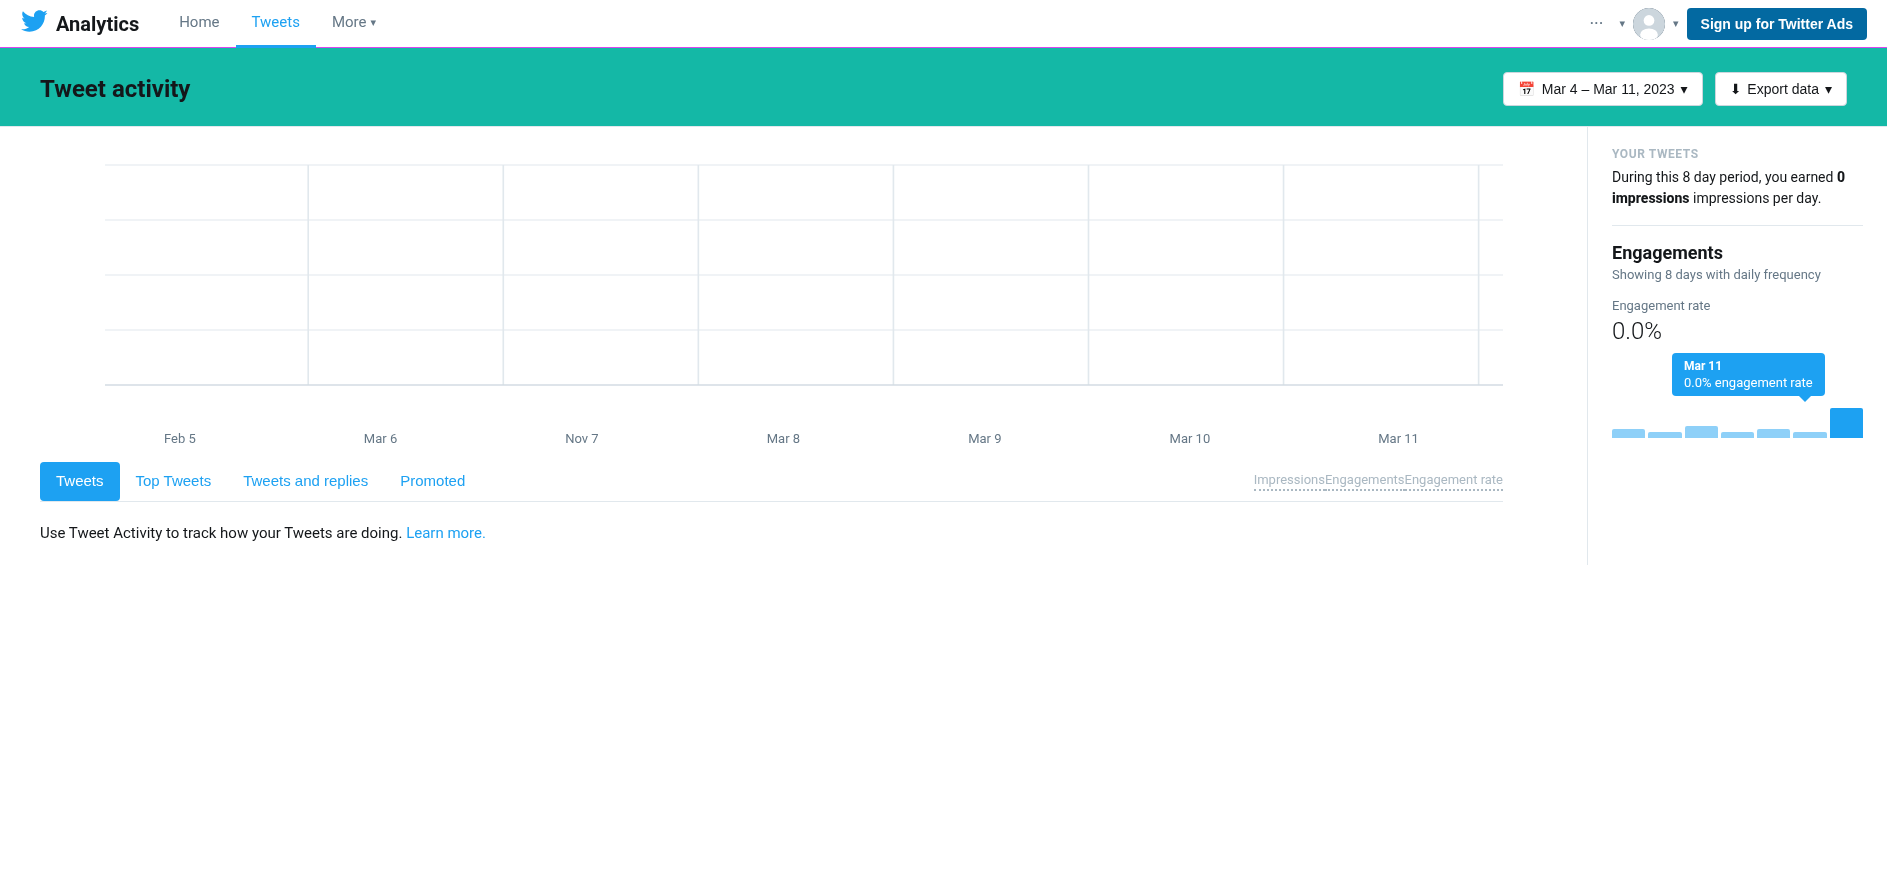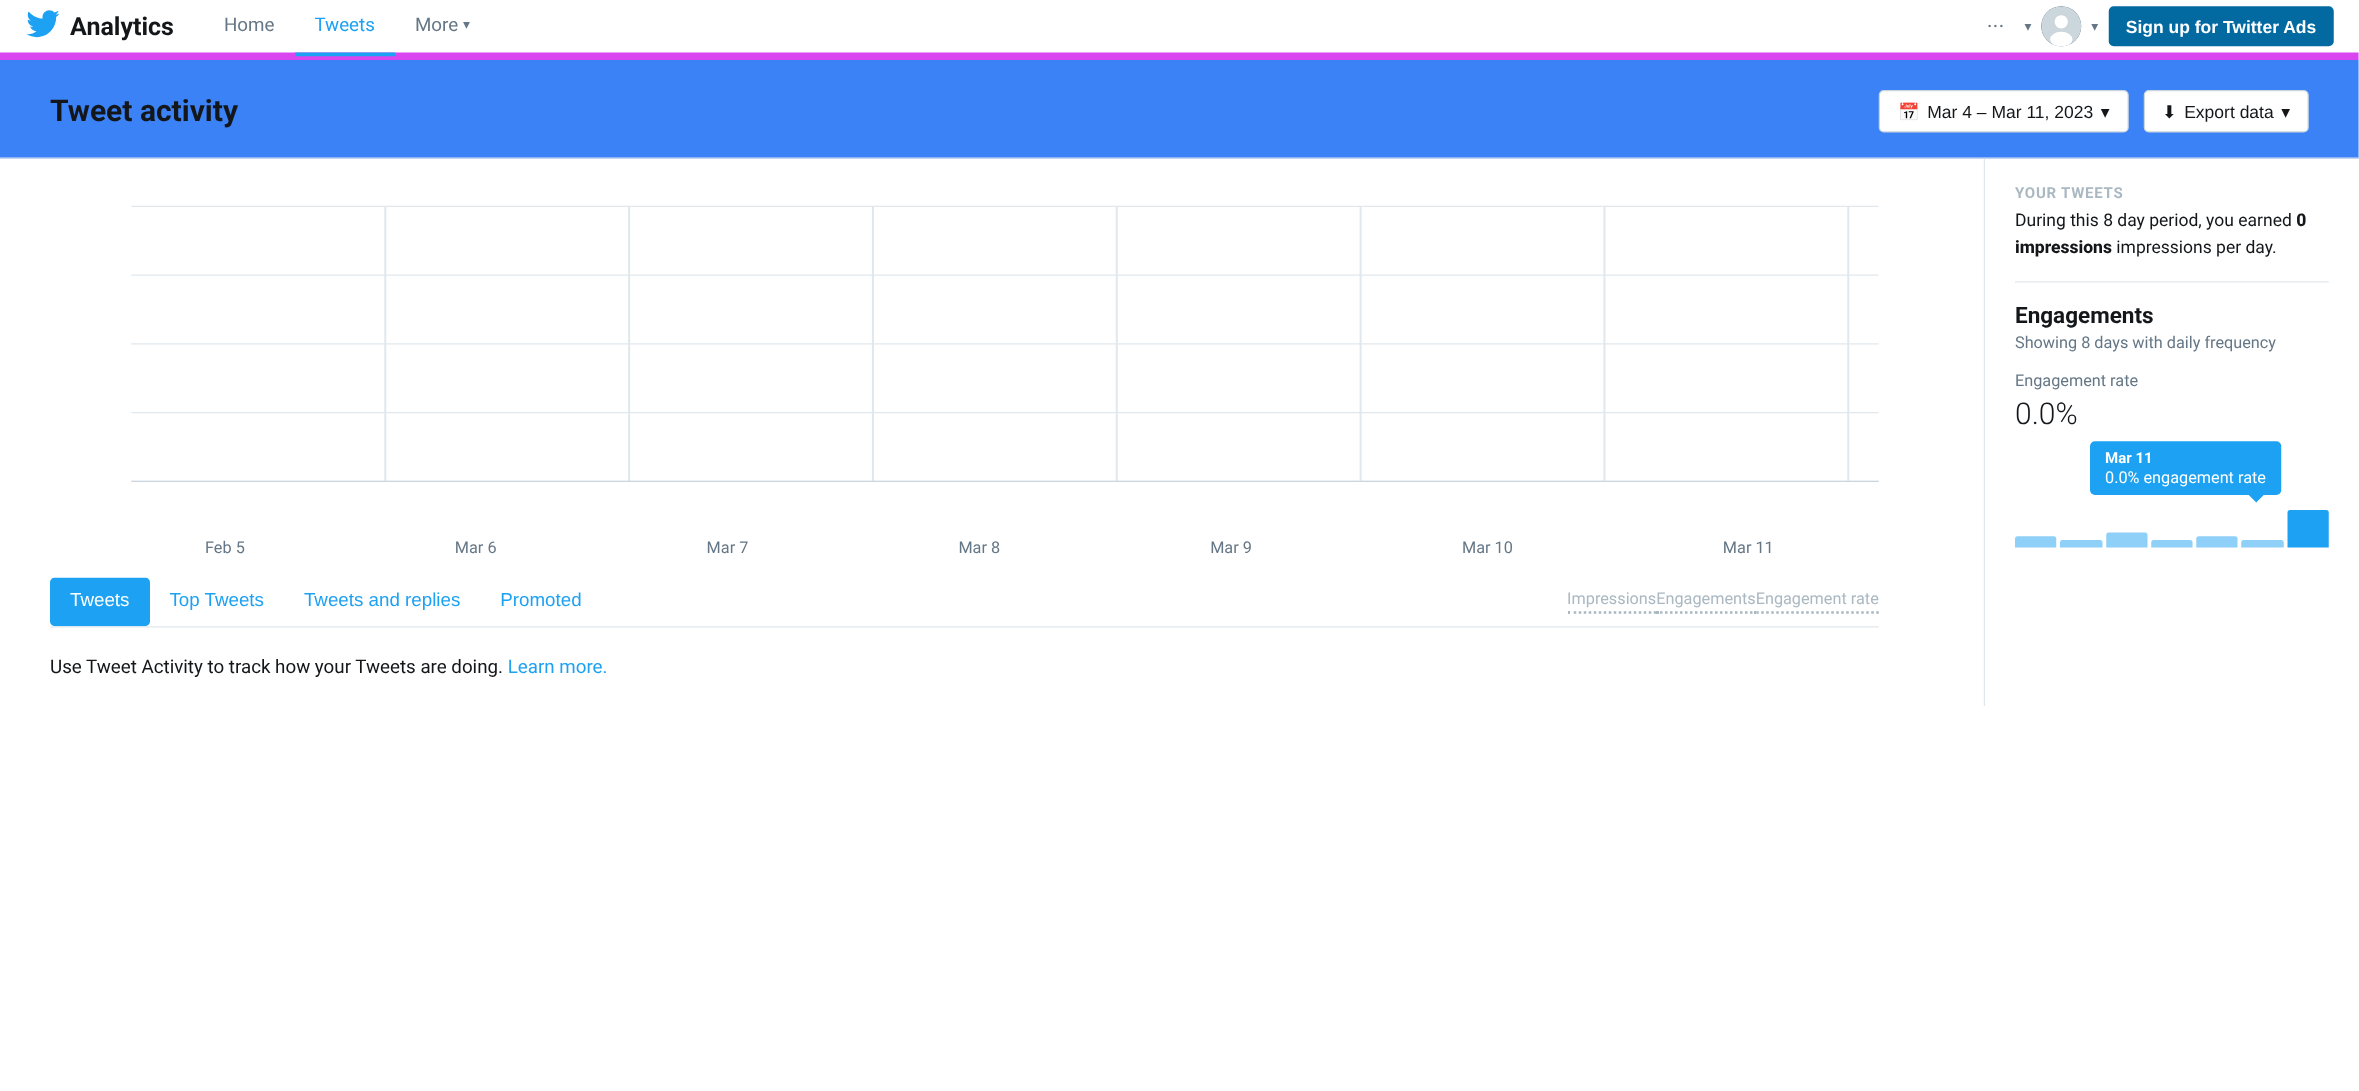--- a/index.html
+++ b/index.html
@@ -5,21 +5,21 @@
     * { box-sizing: border-box; margin: 0; padding: 0; }
     body { font-family: -apple-system, BlinkMacSystemFont, "Segoe UI", Roboto, Helvetica, Arial, sans-serif; background: #fff; color: #14171a; font-size: 14px; }
 
     
     .navbar {
       display: flex;
       align-items: center;
       height: 48px;
       padding: 0 20px;
       background: #fff;
-      border-bottom: 6px solid #d946ef;
+      border-bottom: 1px solid #d946ef;
       position: relative;
       z-index: 10;
     }
     .navbar-left { display: flex; align-items: center; gap: 0; }
     .twitter-logo { color: #1da1f2; font-size: 28px; margin-right: 8px; line-height: 1; }
     .nav-brand { font-size: 20px; font-weight: 700; color: #14171a; margin-right: 24px; }
     .nav-links { display: flex; align-items: flex-end; height: 48px; }
     .nav-link {
       display: flex; align-items: center; height: 100%;
       padding: 0 16px;
@@ -49,21 +49,21 @@
       border-radius: 4px;
       padding: 8px 14px;
       font-size: 14px;
       font-weight: 700;
       cursor: pointer;
       white-space: nowrap;
     }
 
     
     .page-header {
-      background: #3b82f6;
+      background: #14b8a6;
       padding: 24px 40px 20px 40px;
       display: flex;
       align-items: center;
       justify-content: space-between;
       border-bottom: 1px solid #e1e8ed;
     }
     .page-title { font-size: 24px; font-weight: 700; color: #14171a; }
     .header-controls { display: flex; align-items: center; gap: 12px; }
     .date-picker-btn, .export-btn {
       display: flex; align-items: center; gap: 6px;
@@ -283,21 +283,21 @@
         <line x1="765" y1="10" x2="765" y2="230" stroke="#e1e8ed" stroke-width="1"></line>
         <line x1="885" y1="10" x2="885" y2="230" stroke="#e1e8ed" stroke-width="1"></line>
 
         <line x1="40" y1="230" x2="900" y2="230" stroke="#ccd6dd" stroke-width="1"></line>
       </svg>
     </div>
 
     <div class="chart-dates">
       <span>Feb 5</span>
       <span>Mar 6</span>
-      <span>Mar 7</span>
+      <span>Nov 7</span>
       <span>Mar 8</span>
       <span>Mar 9</span>
       <span>Mar 10</span>
       <span>Mar 11</span>
     </div>
 
     <div class="tabs-row">
       <button class="tab-btn active">Tweets</button>
       <button class="tab-btn">Top Tweets</button>
       <button class="tab-btn">Tweets and replies</button>

